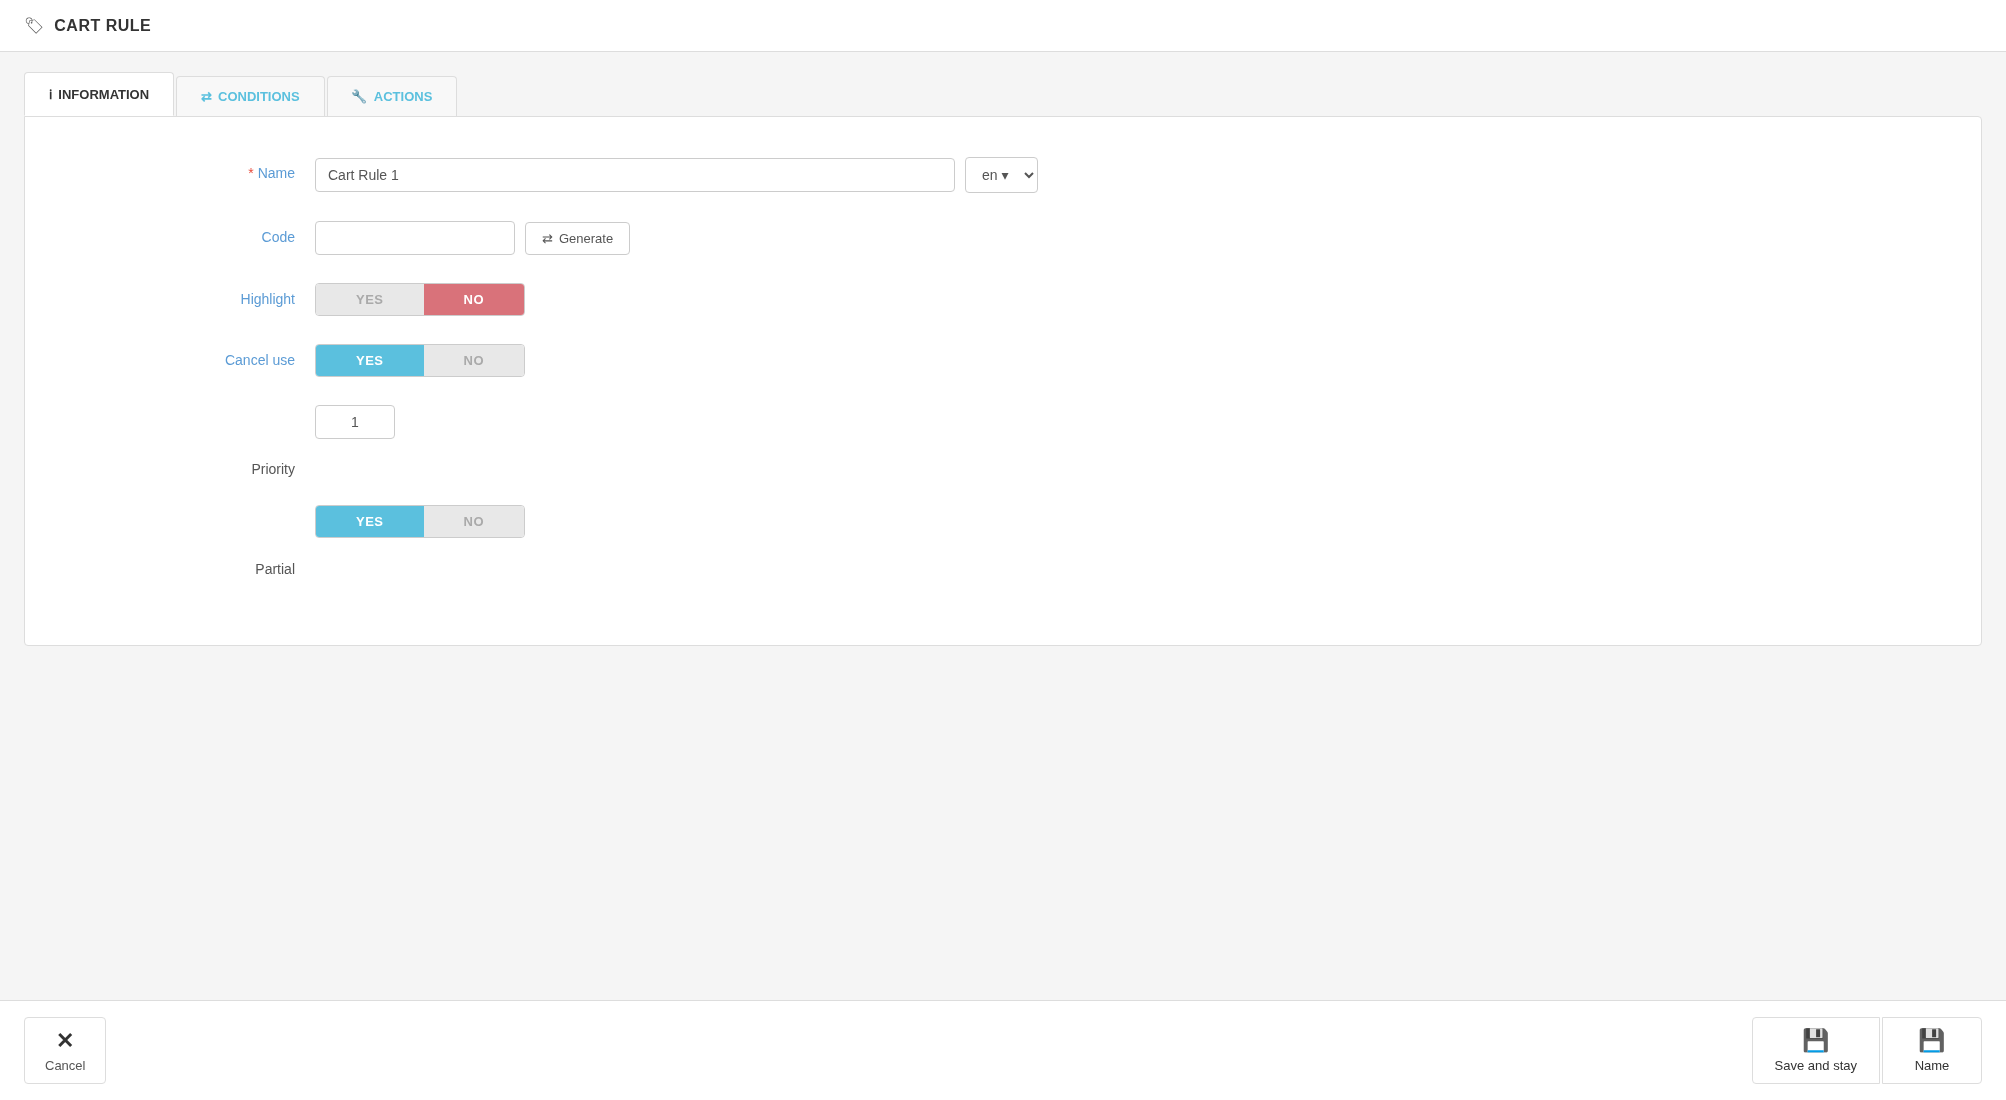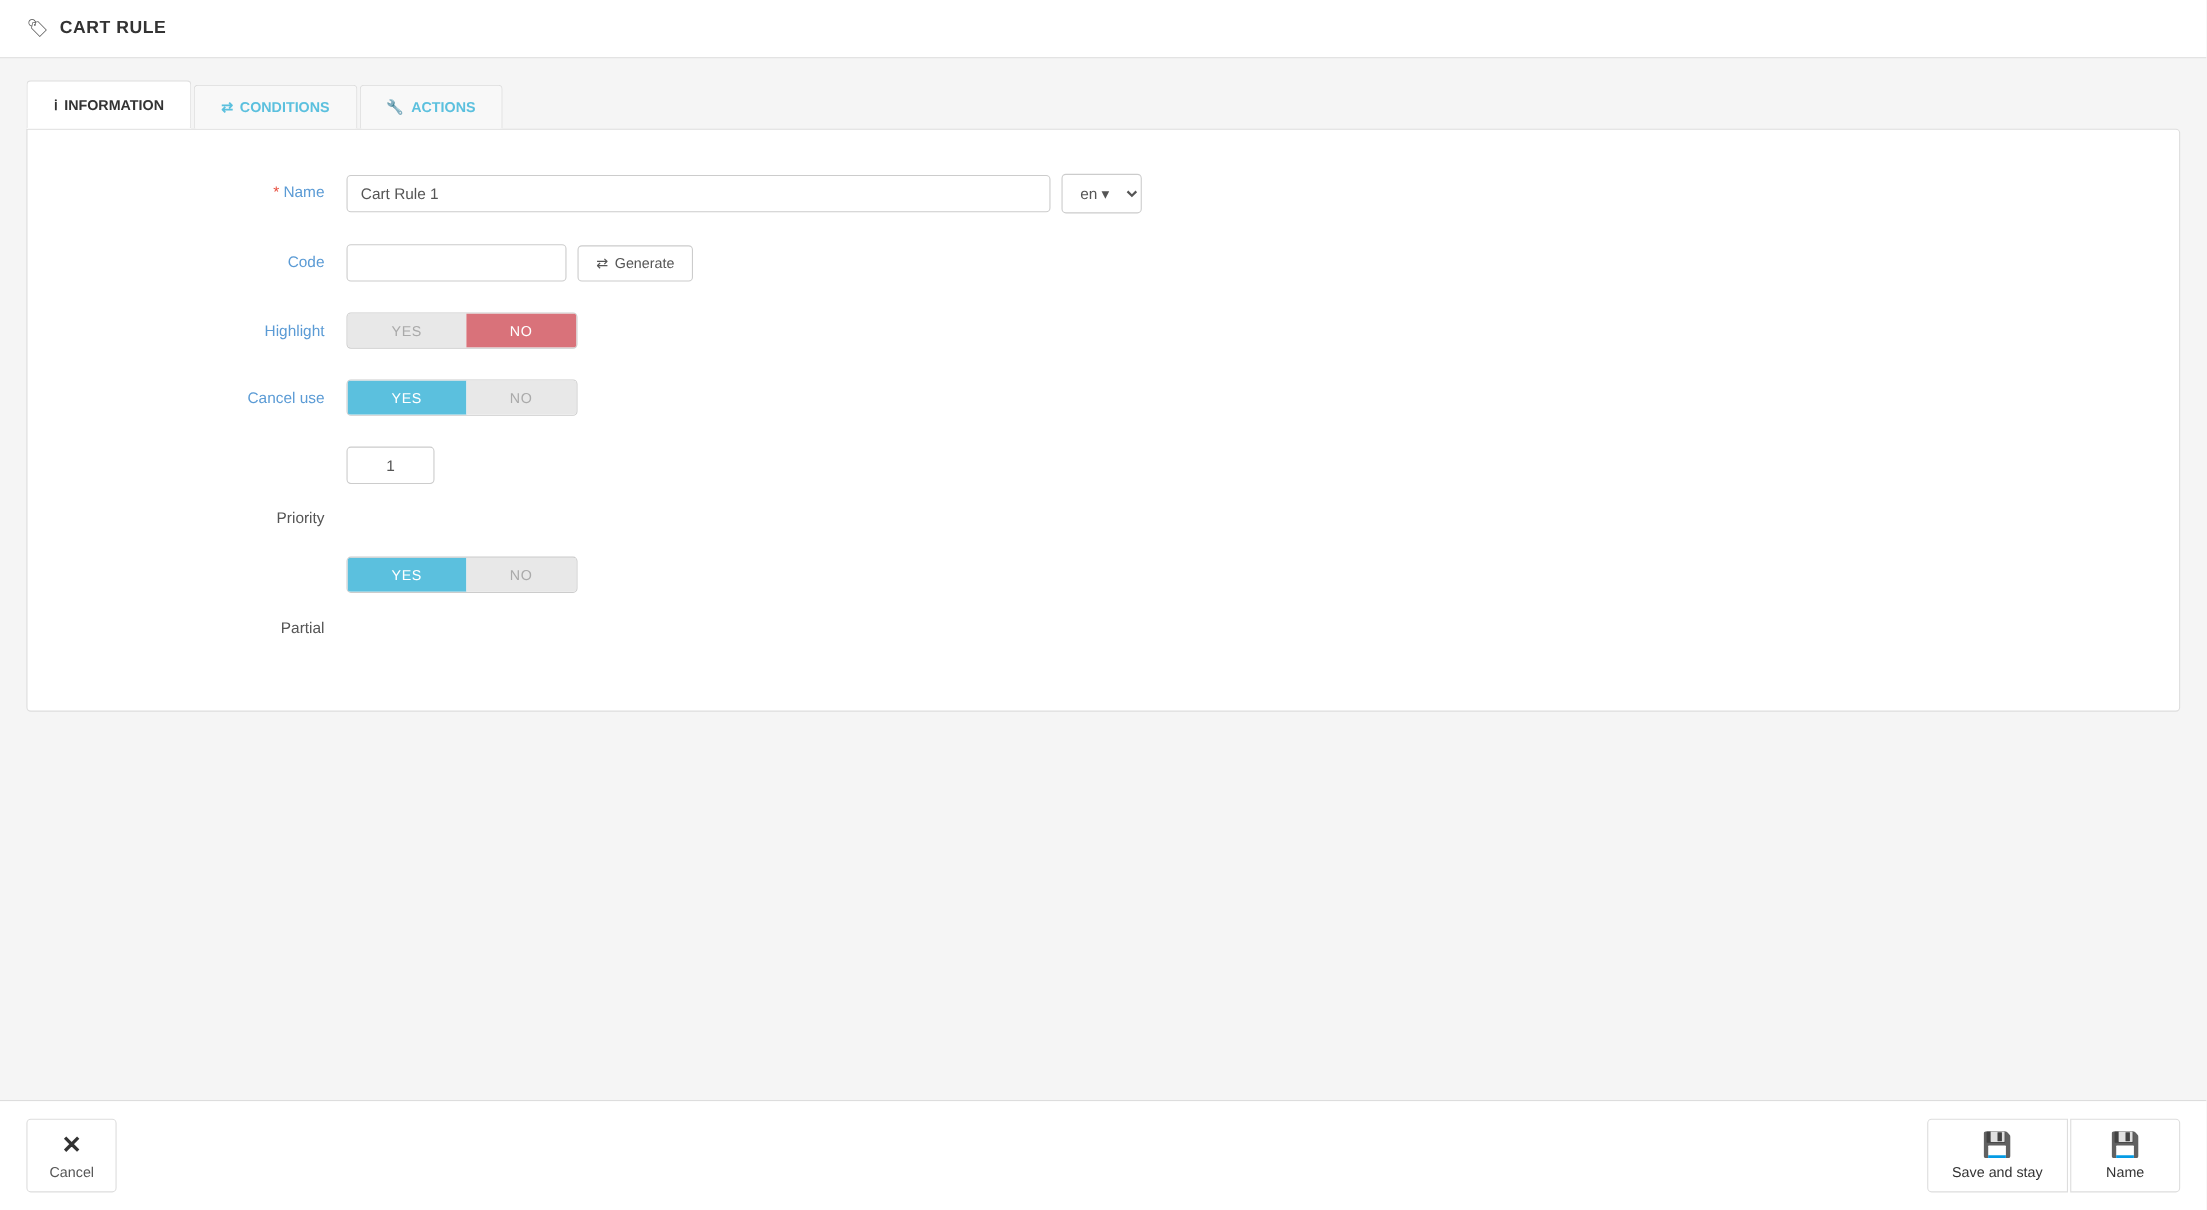--- a/index.html
+++ b/index.html
@@ -182,21 +182,21 @@
     
     .toggle-group {
       display: flex;
       border-radius: 4px;
       overflow: hidden;
       border: 1px solid #ccc;
     }
     .toggle-btn {
       padding: 8px 40px;
       font-size: 13px;
-      font-weight: normal;
+      font-weight: bold;
       cursor: pointer;
       border: none;
       outline: none;
       text-transform: uppercase;
       letter-spacing: 0.5px;
     }
     .toggle-btn.inactive {
       background: #e8e8e8;
       color: #aaa;
     }

